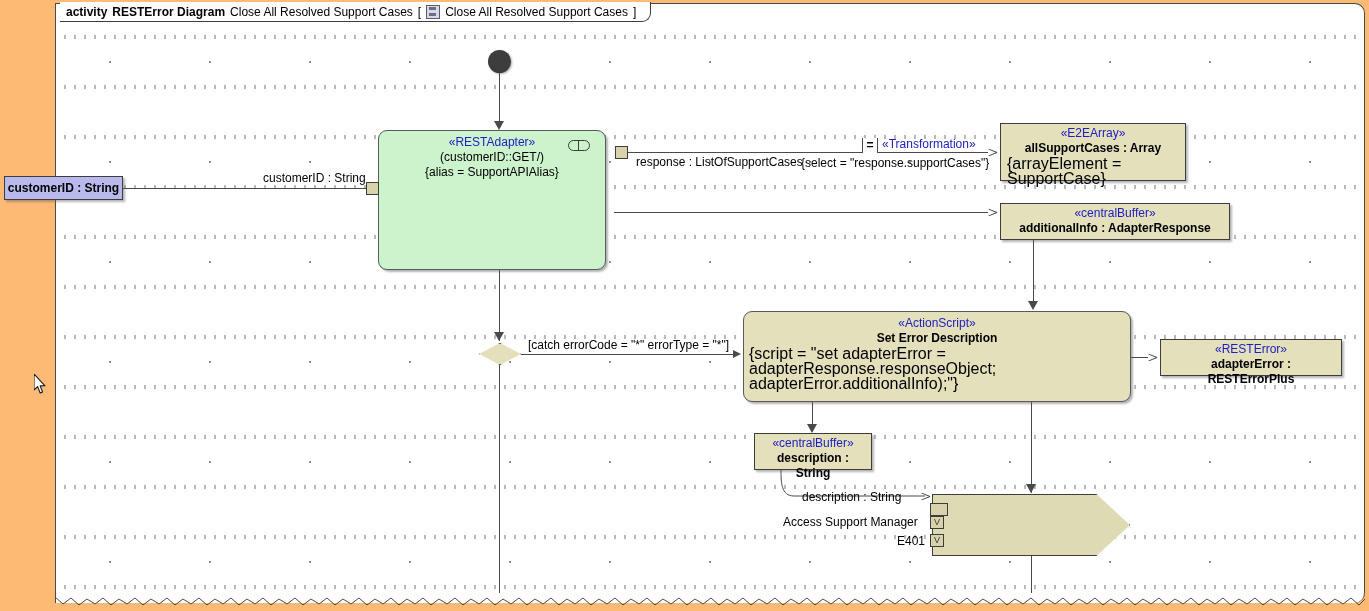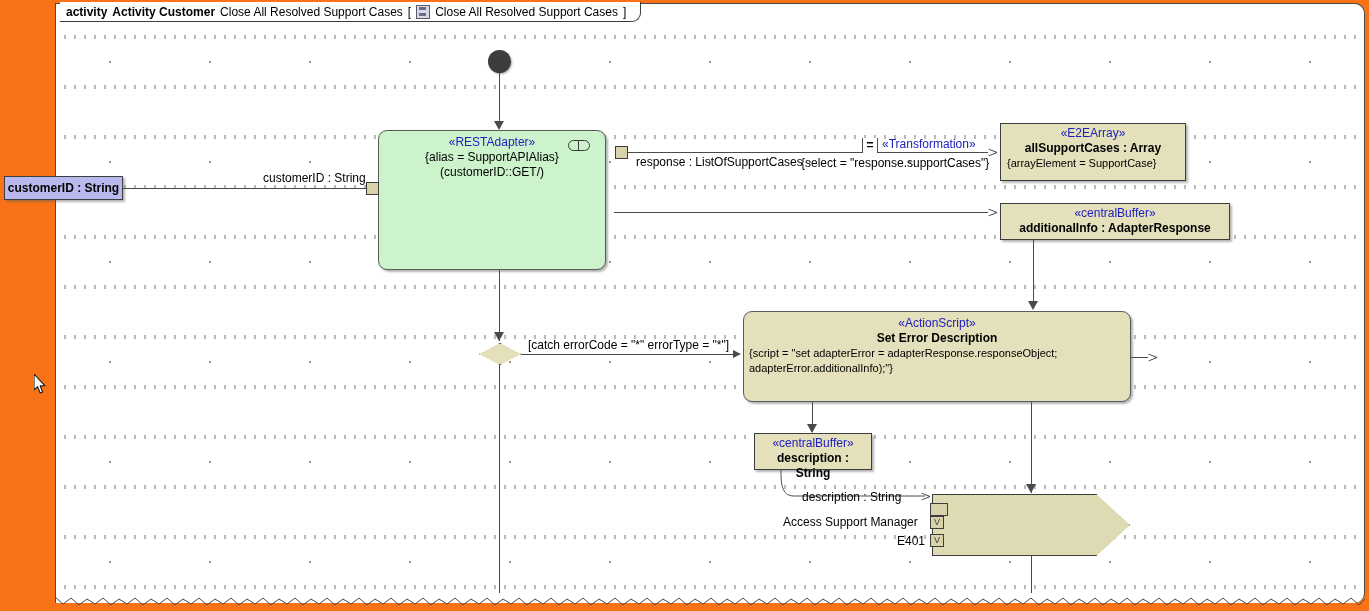--- a/index.html
+++ b/index.html
@@ -1,19 +1,19 @@
 <!DOCTYPE html>
 <html><head>
 <meta charset="utf-8">
 <style>
   html,body{margin:0;padding:0;background:#ffffff;}
   body{width:1369px;height:611px;overflow:hidden;
        font-family:"Liberation Sans","DejaVu Sans",sans-serif;}
 
-  #stage{position:relative;width:1369px;height:611px;background:#f97316;}
+  #stage{position:relative;width:1369px;height:611px;background:#fdba74;}
 
   
   #frame{
     position:absolute;left:55px;top:3px;width:1310px;height:600px;
     border:1px solid #4a4a4a;border-bottom:none;
     border-top-left-radius:0;border-top-right-radius:10px;
     border-bottom-right-radius:10px;
     box-sizing:border-box;
     background:
       
@@ -57,21 +57,21 @@
     content:"";position:absolute;left:2px;top:7px;width:7px;height:3px;
     background:#6b6b8a;
   }
 
   
   .node{position:absolute;box-sizing:border-box;}
 
   .stereo{color:#2020c0;font-size:12px;text-align:center;line-height:15px;}
   .nm{font-weight:bold;font-size:12px;text-align:center;color:#000;line-height:15px;}
   .prop{font-size:12px;text-align:center;color:#000;line-height:15px;}
-  .propl{font-size:11px;text-align:left;color:#000;line-height:15px;}
+  .propl{font-size:16px;text-align:left;color:#000;line-height:15px;}
 
   
   #action-main{
     left:378px;top:130px;width:228px;height:140px;
     background:#ccf3cc;border:1px solid #5a5a5a;border-radius:9px;
     box-shadow:2px 2px 2px rgba(90,90,90,.45);
     padding-top:4px;
   }
   
   #action-script{
@@ -198,21 +198,21 @@
   <div id="frame"></div>
 
   <div id="torn">
     <svg width="1311" height="16" viewBox="0 0 1311 16">
       <polyline points="0,2 8,9 16,3 24,10 32,4 40,9 48,3 56,10 64,4 72,9 80,3 88,10 96,4 104,9 112,3 120,10 128,4 136,9 144,3 152,10 160,4 168,9 176,3 184,10 192,4 200,9 208,3 216,10 224,4 232,9 240,3 248,10 256,4 264,9 272,3 280,10 288,4 296,9 304,3 312,10 320,4 328,9 336,3 344,10 352,4 360,9 368,3 376,10 384,4 392,9 400,3 408,10 416,4 424,9 432,3 440,10 448,4 456,9 464,3 472,10 480,4 488,9 496,3 504,10 512,4 520,9 528,3 536,10 544,4 552,9 560,3 568,10 576,4 584,9 592,3 600,10 608,4 616,9 624,3 632,10 640,4 648,9 656,3 664,10 672,4 680,9 688,3 696,10 704,4 712,9 720,3 728,10 736,4 744,9 752,3 760,10 768,4 776,9 784,3 792,10 800,4 808,9 816,3 824,10 832,4 840,9 848,3 856,10 864,4 872,9 880,3 888,10 896,4 904,9 912,3 920,10 928,4 936,9 944,3 952,10 960,4 968,9 976,3 984,10 992,4 1000,9 1008,3 1016,10 1024,4 1032,9 1040,3 1048,10 1056,4 1064,9 1072,3 1080,10 1088,4 1096,9 1104,3 1112,10 1120,4 1128,9 1136,3 1144,10 1152,4 1160,9 1168,3 1176,10 1184,4 1192,9 1200,3 1208,10 1216,4 1224,9 1232,3 1240,10 1248,4 1256,9 1264,3 1272,10 1280,4 1288,9 1296,3 1304,10 1310,4" fill="none" stroke="#4a4a4a" stroke-width="1"></polyline>
     </svg>
   </div>
 
   <div id="title-tab">
     <span class="kw">activity</span>
-    <span class="kw">Activity Customer</span>
+    <span class="kw">RESTError Diagram</span>
     <span>Close All Resolved Support Cases</span>
     <span>[</span>
     <span class="tab-icon"></span>
     <span>Close All Resolved Support Cases</span>
     <span>]</span>
   </div>
 
   <div class="edge ev" style="left:499px;top:73px;height:50px;"></div>
   <div class="arrow ar-d" style="left:494px;top:121px;"></div>
 
@@ -260,22 +260,22 @@
   <div class="elabel" style="left:802px;top:490px;">description : String</div>
 
   <div id="initial"></div>
 
   <div id="n-customerid" class="node">
     <span class="nm">customerID : String</span>
   </div>
 
   <div id="action-main" class="node">
     <div class="stereo">«RESTAdapter»</div>
+    <div class="prop">(customerID::GET/)</div>
     <div class="prop">{alias = SupportAPIAlias}</div>
-    <div class="prop">(customerID::GET/)</div>
     <div class="socket" style="left:189px;top:9px;"></div>
   </div>
 
   <div class="pin" style="left:366px;top:182px;"></div>
   <div class="pin" style="left:615px;top:146px;"></div>
 
   <div id="n-e2earray" class="node objnode">
     <div class="stereo">«E2EArray»</div>
     <div class="nm">allSupportCases : Array</div>
     <div class="propl">{arrayElement = SupportCase}</div>
@@ -291,20 +291,24 @@
     <div class="dline"></div>
   </div>
 
   <div id="action-script" class="node">
     <div class="stereo">«ActionScript»</div>
     <div class="nm">Set Error Description</div>
     <div class="propl">{script = "set adapterError = adapterResponse.responseObject;</div>
     <div class="propl">adapterError.additionalInfo);"}</div>
   </div>
 
+  <div id="n-resterror" class="node objnode">
+    <div class="stereo">«RESTError»</div>
+    <div class="nm">adapterError : RESTErrorPlus</div>
+  </div>
 
   <div id="n-description" class="node objnode">
     <div class="stereo">«centralBuffer»</div>
     <div class="nm">description : String</div>
   </div>
 
   <div id="n-exception" class="node">
     <div class="penta"></div>
     <div class="pentaline"></div>
   </div>

